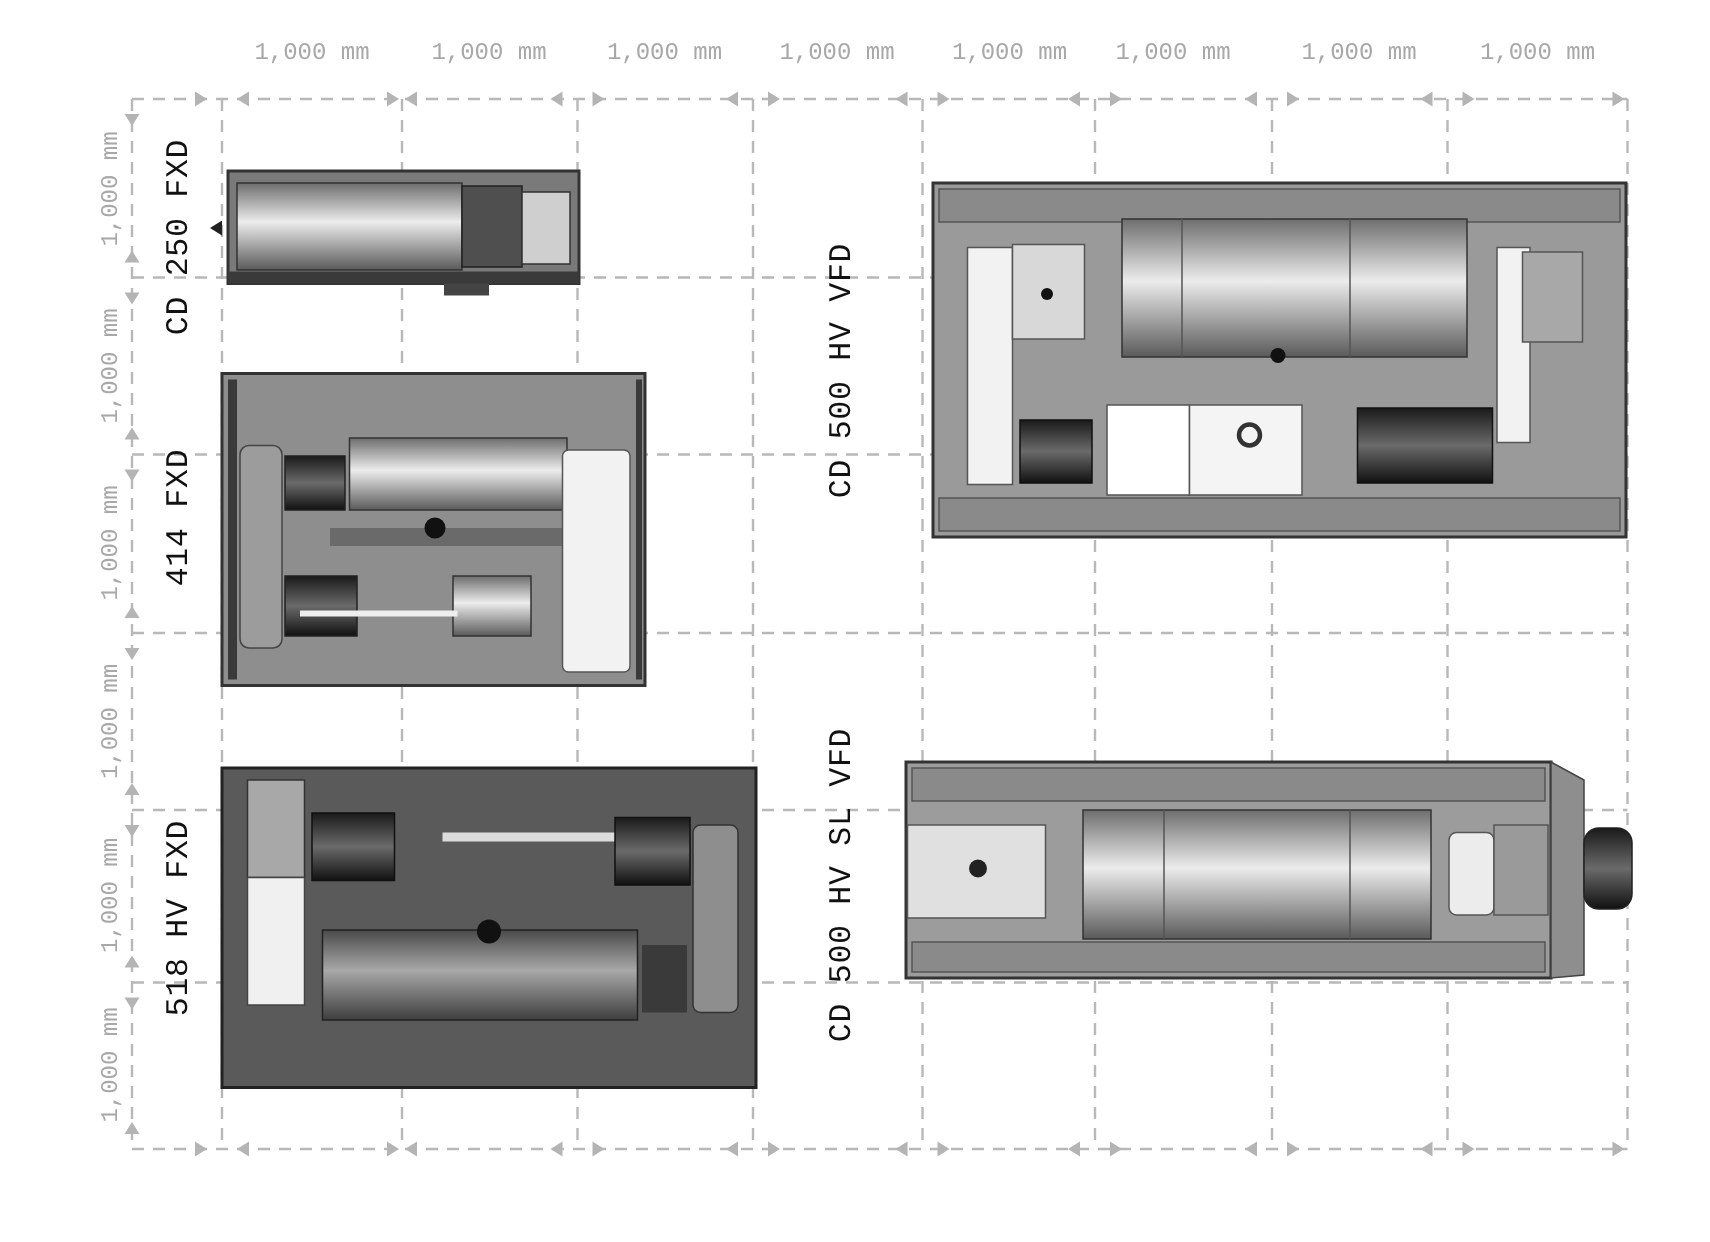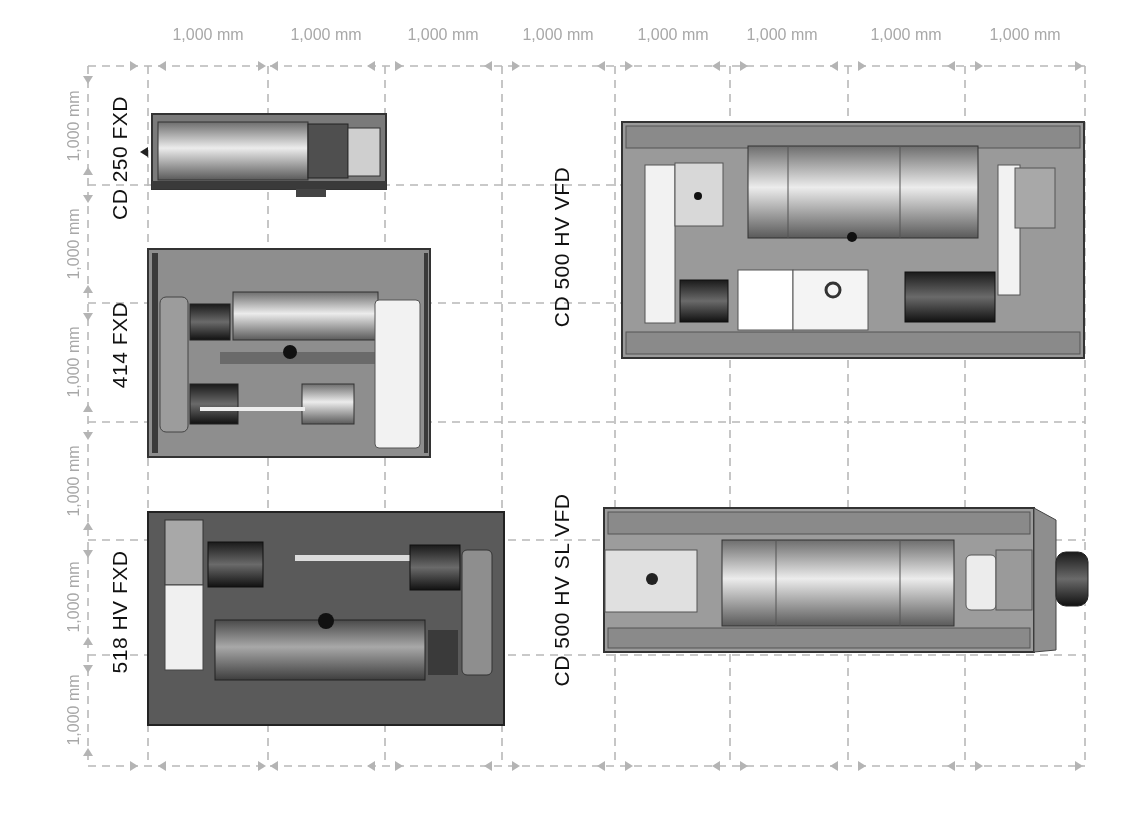--- a/index.html
+++ b/index.html
@@ -1,17 +1,17 @@
 <!DOCTYPE html>
 <html><head>
 <meta charset="utf-8">
 <style>
   html, body { margin: 0; padding: 0; background: #ffffff; }
   body { width: 1140px; height: 828px; position: relative; overflow: hidden; font-family: "Liberation Sans", sans-serif; }
-  #stage { position: absolute; left: 0; top: 0; width: 1131px; height: 828px; }
+  #stage { position: absolute; left: 0; top: 0; width: 1131px; height: 828px; font-family: Liberation Mono, monospace; }
   .top-label { position: absolute; top: 26px; font-size: 16px; color: #a8a8a8; white-space: nowrap; transform: translateX(-50%); }
   .side-label { position: absolute; left: 74px; font-size: 16px; color: #a8a8a8; white-space: nowrap; transform: translate(-50%, -50%) rotate(-90deg); }
   .machine-label { position: absolute; font-size: 21px; color: #111; white-space: nowrap; transform: translate(-50%, -50%) rotate(-90deg); letter-spacing: 0.5px; }
   svg { position: absolute; left: 0; top: 0; }
 </style>
 </head>
 <body>
 
 <div id="stage">
 

